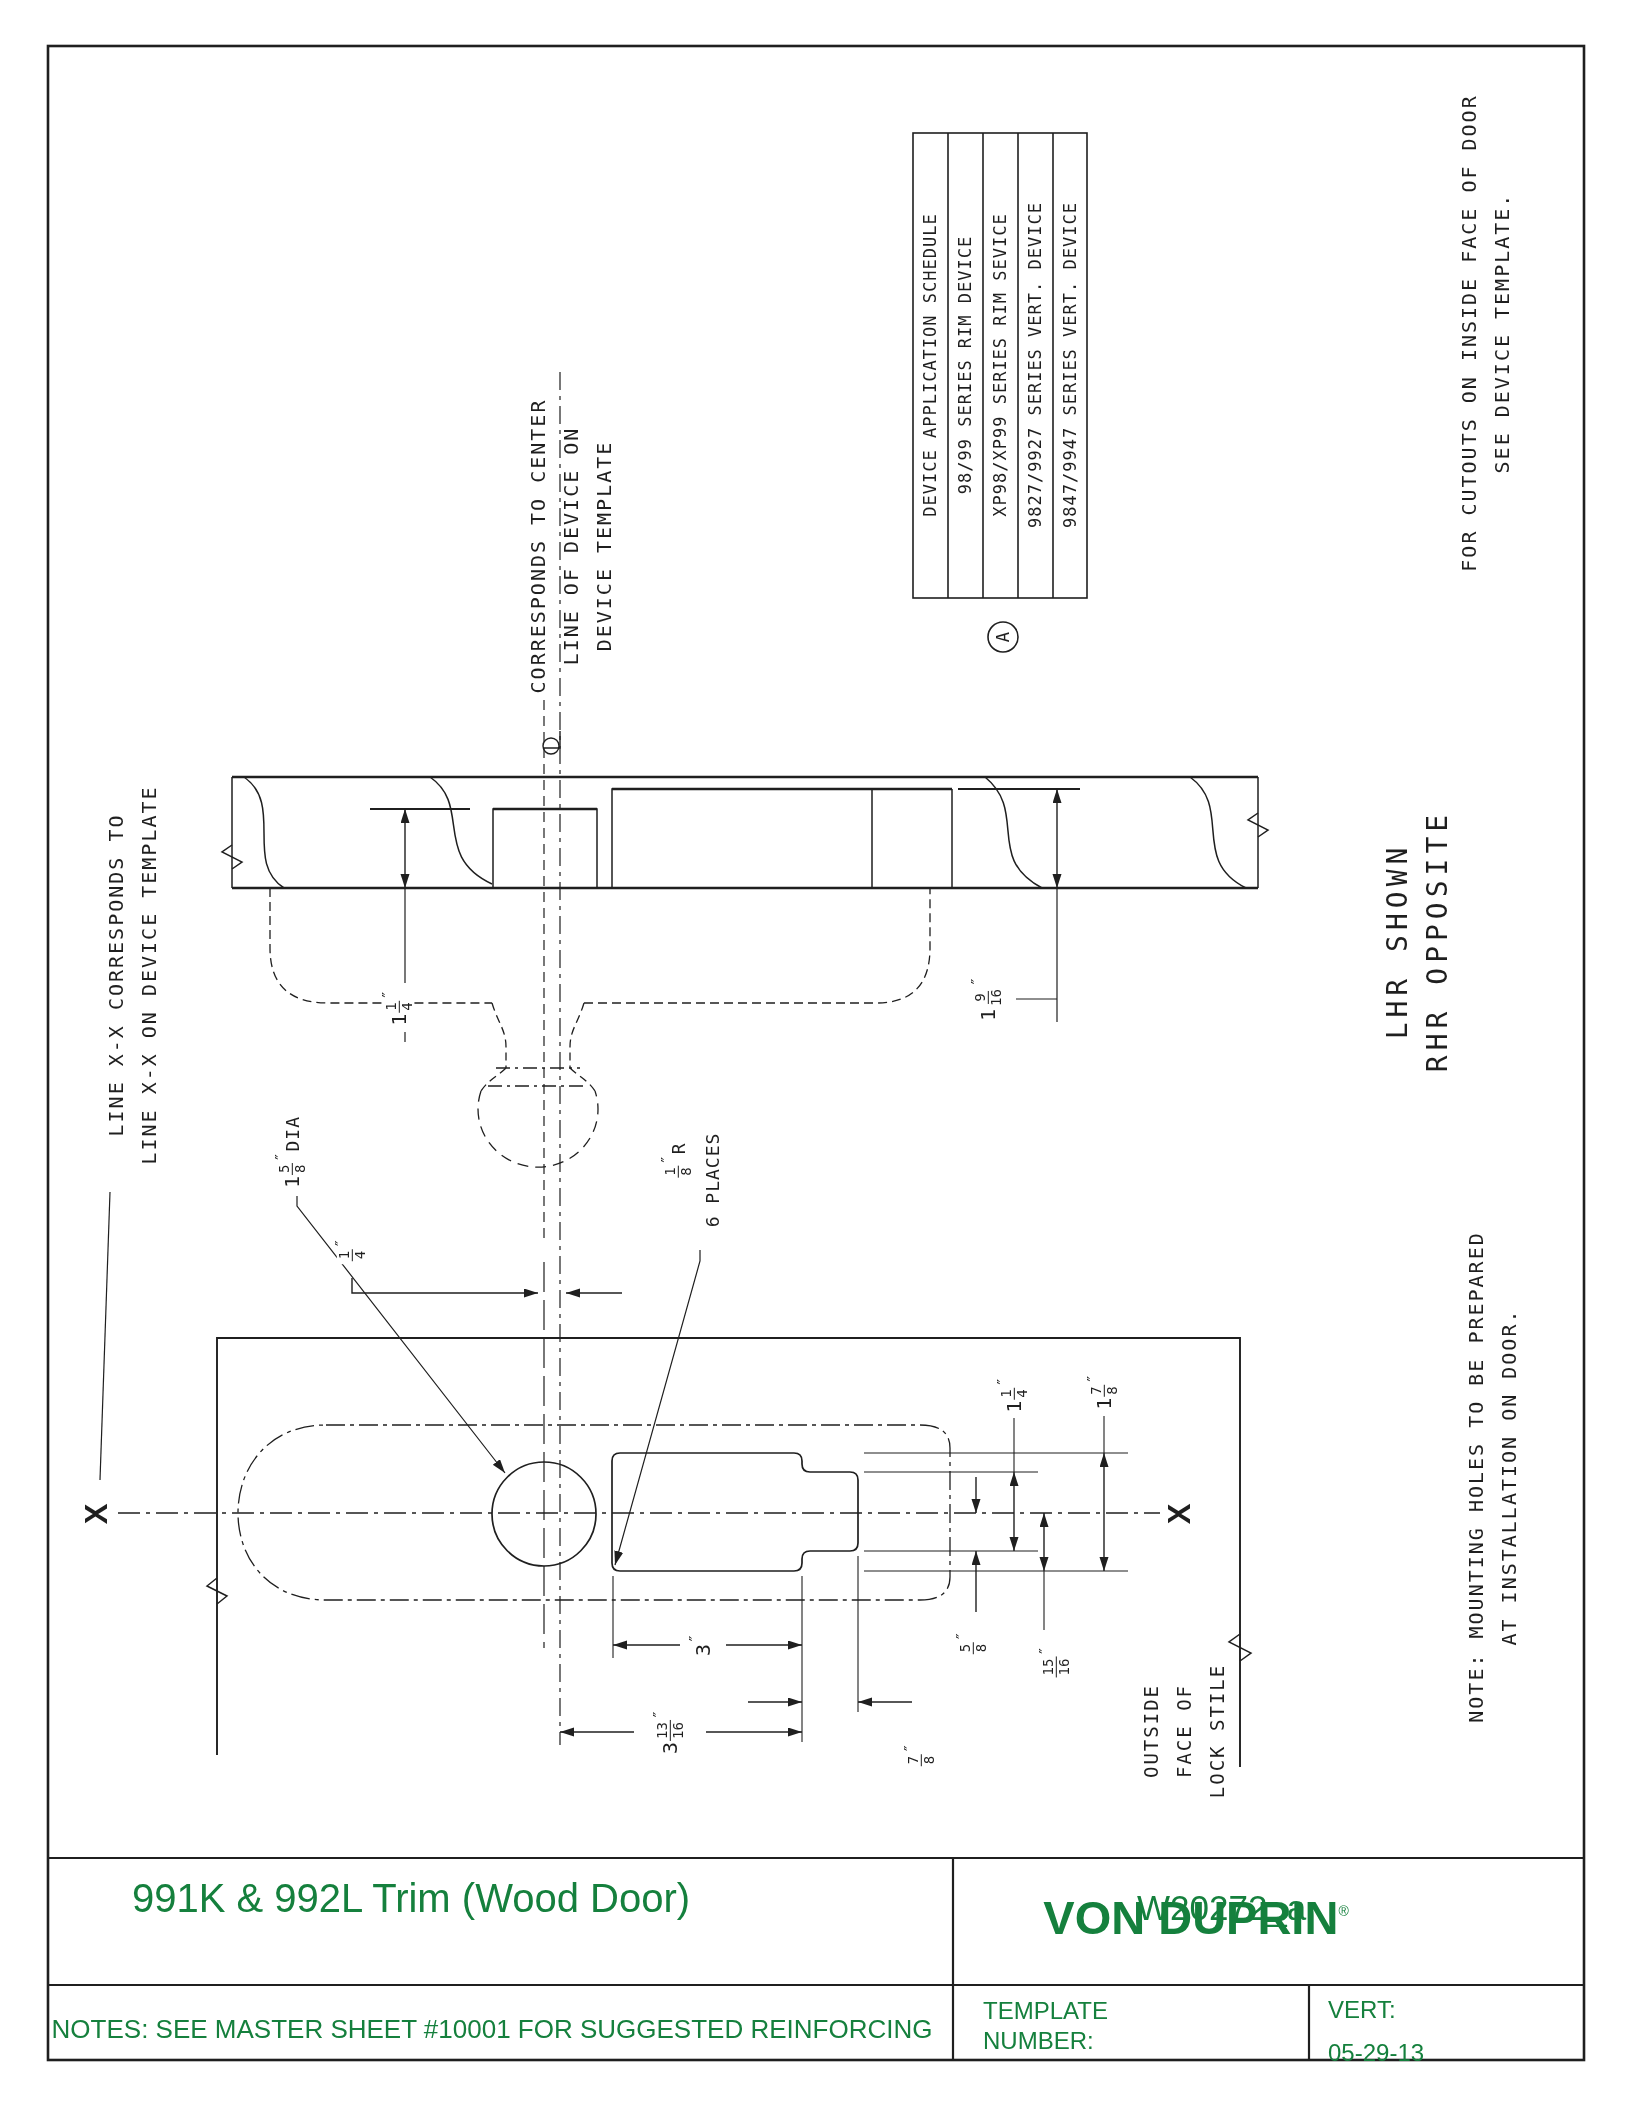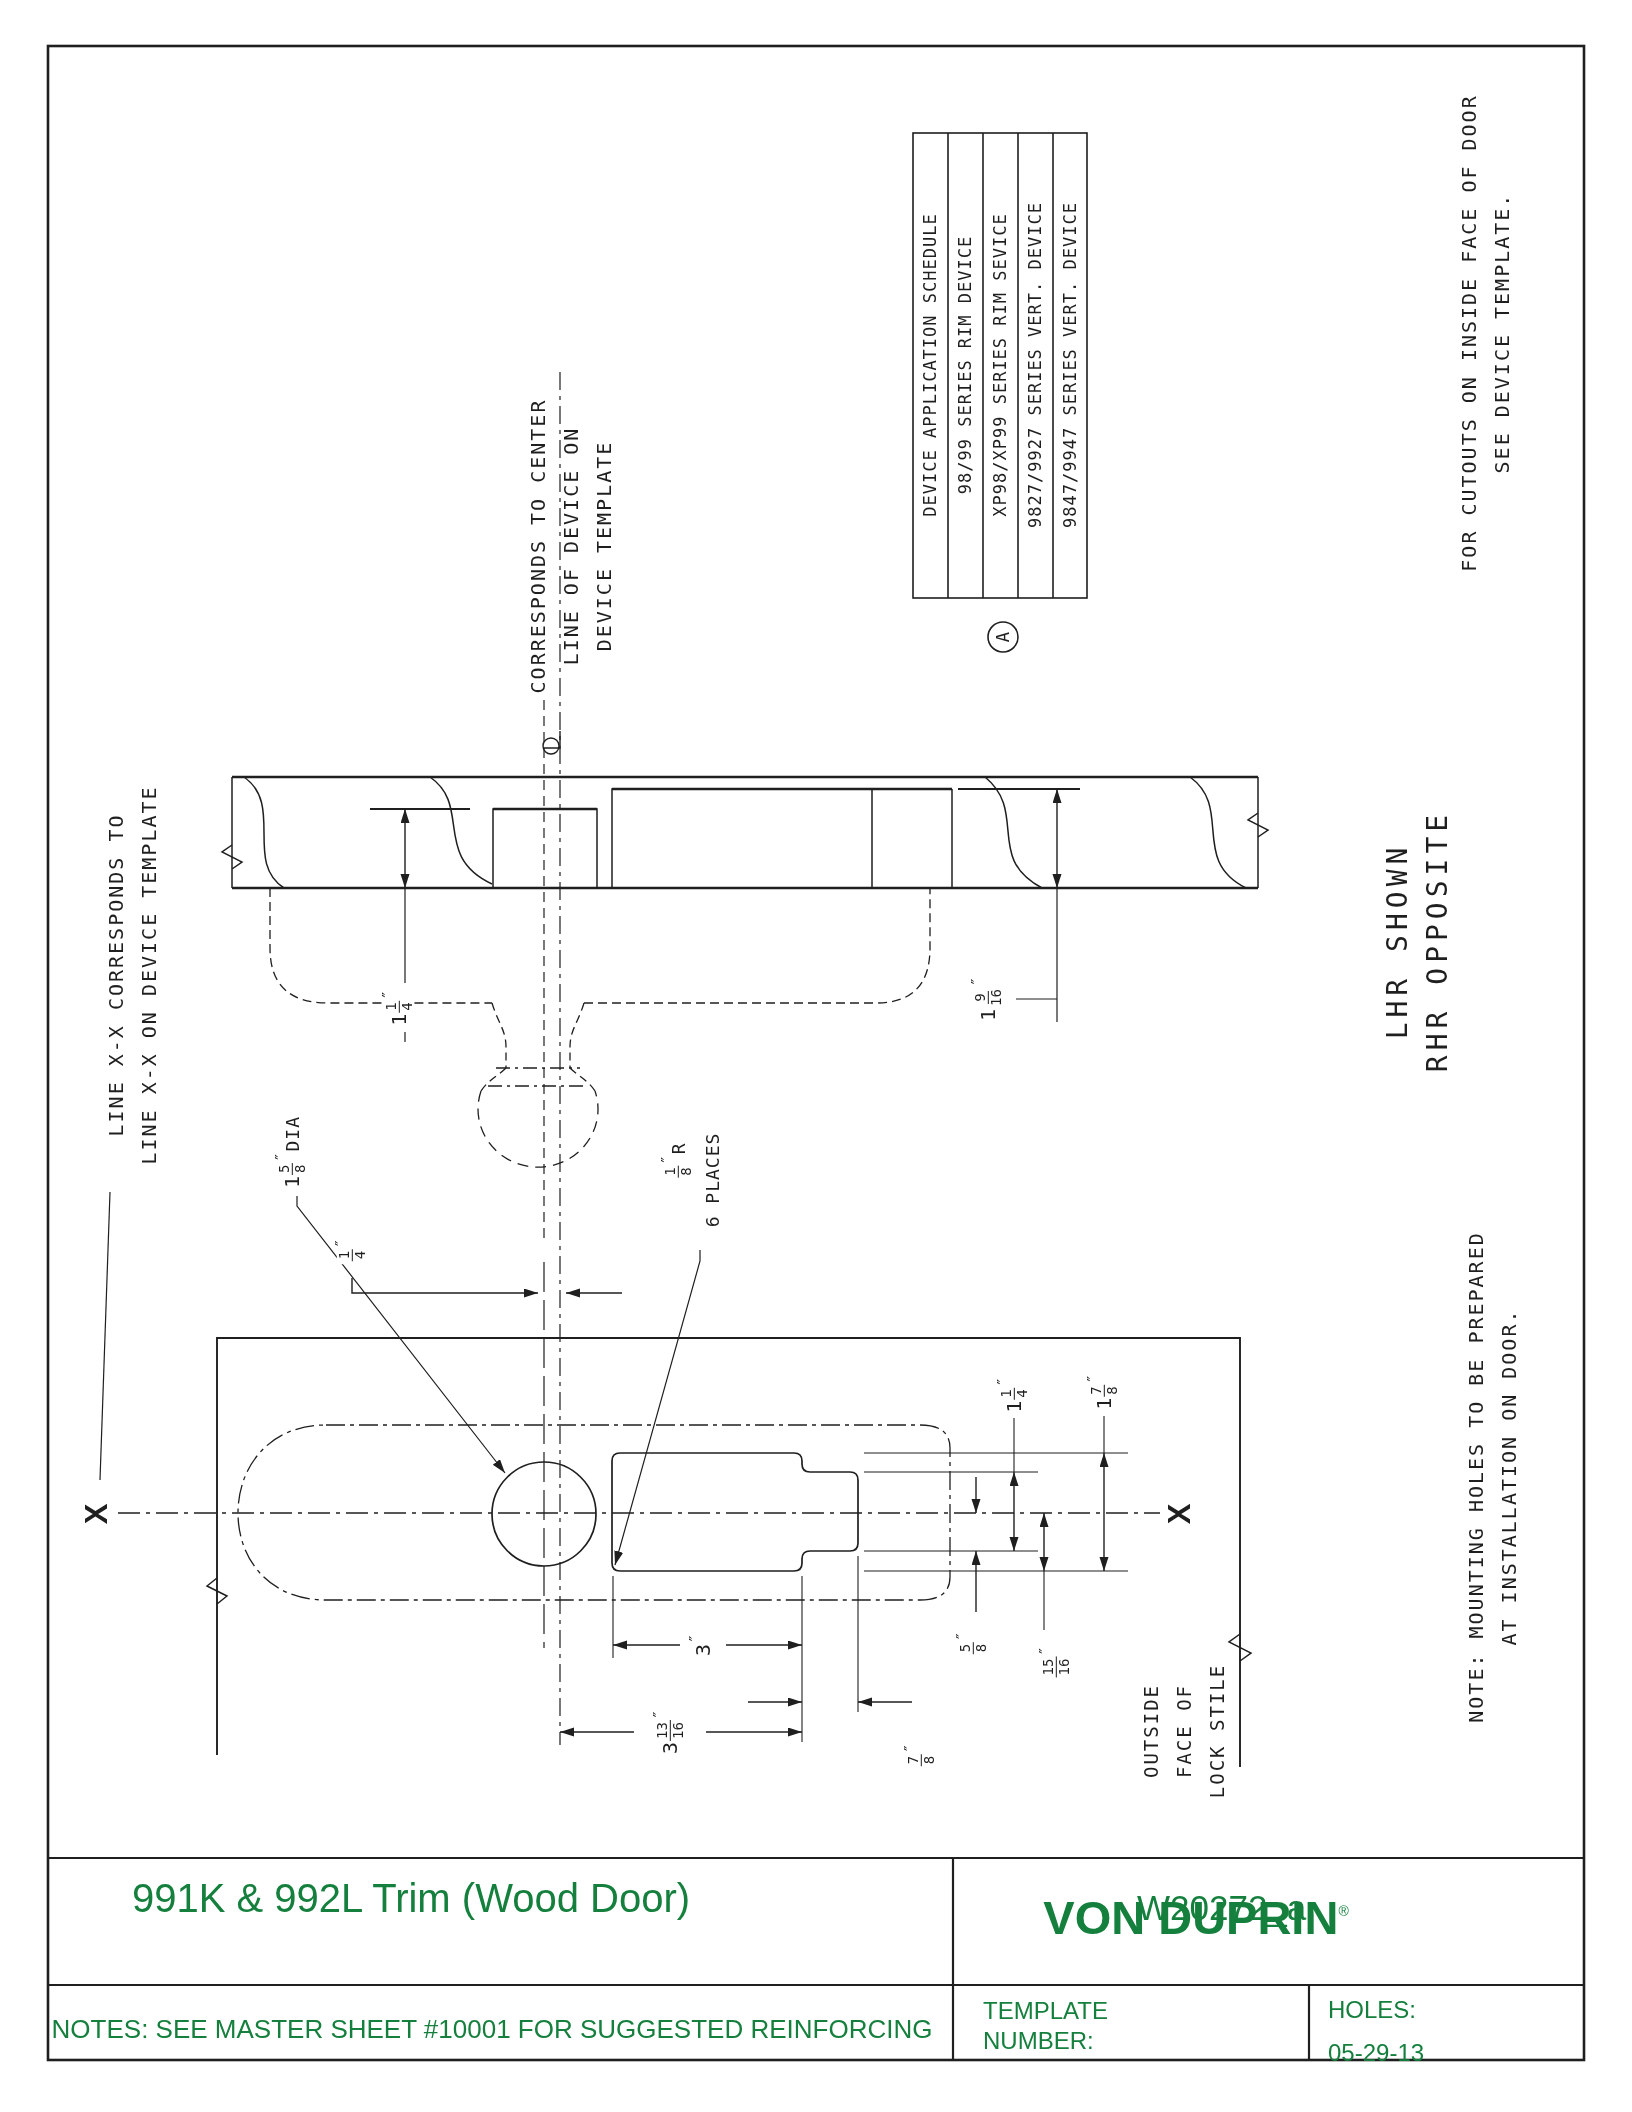--- a/index.html
+++ b/index.html
@@ -348,16 +348,16 @@
 <div class="tb brand" style="left:1196px;top:1890px"><span>VON DUPRIN</span><span class="reg">®</span></div>
 
 <div class="tb notesline" style="left:492px;top:2014px">NOTES: SEE MASTER SHEET #10001 FOR SUGGESTED REINFORCING</div>
 
 <div class="tb small" style="left:983px;top:1996px">
   <div>TEMPLATE</div>
   <div>NUMBER:</div>
 </div>
 <div class="tb tnum" style="left:1137px;top:1888px">W20272_a</div>
 
-<div class="tb small" style="left:1328px;top:1995px">HOLES:</div>
+<div class="tb small" style="left:1328px;top:1995px">VERT:</div>
 <div class="tb dateval" style="left:1328px;top:2023px">05-29-13</div>
 
 </div>
 
 </body></html>

